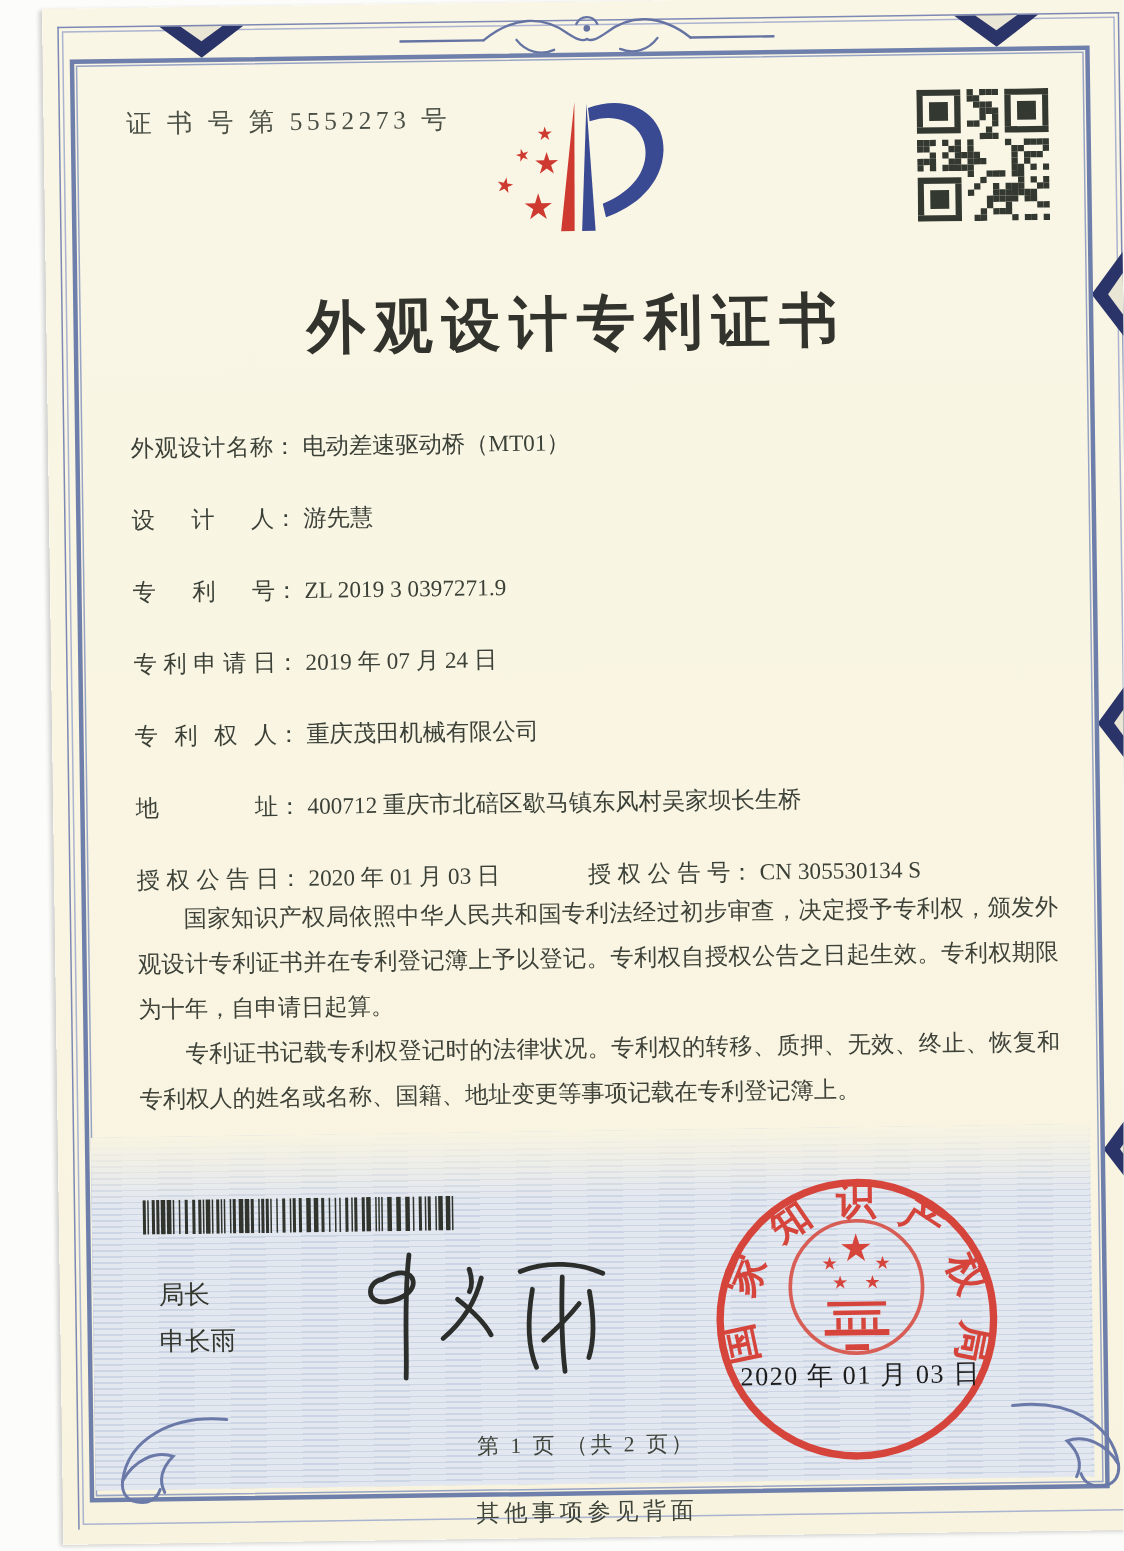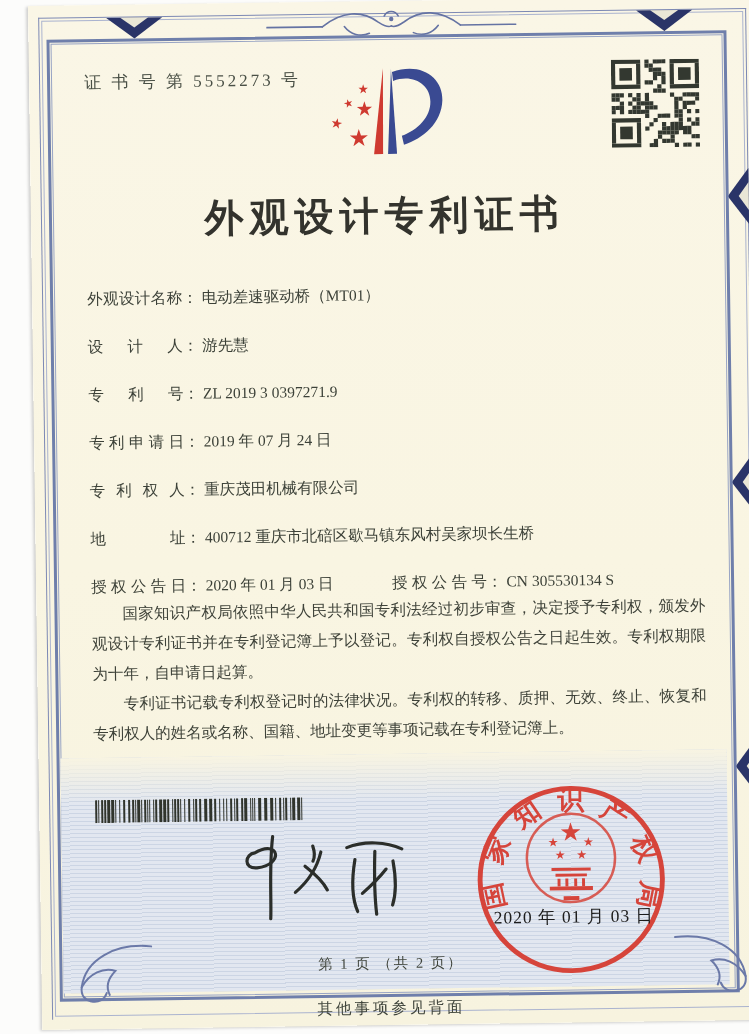--- a/index.html
+++ b/index.html
@@ -399,20 +399,24 @@
           <rect x="189" y="0" width="1" height="23"></rect>
           <rect x="191" y="0" width="2" height="23"></rect>
           <rect x="196" y="0" width="1" height="23"></rect>
           <rect x="198" y="0" width="3" height="23"></rect>
           <rect x="203" y="0" width="3" height="23"></rect>
           <rect x="207" y="0" width="1" height="23"></rect>
         </g>
       </svg>
   </div>
 
+  <div class="signatory">
+    <div>局长</div>
+    <div>申长雨</div>
+  </div>
 
   <svg class="sig-svg" width="185" height="100" viewBox="0 0 185 100">
     <g stroke="#2b2e2a" stroke-width="3.2" fill="none" stroke-linecap="round">
       <path d="M38,14 C34,45 36,75 35,96"></path>
       <path d="M20,30 C44,16 50,42 22,45 C8,46 10,31 20,30"></path>
       <path d="M86,30 C82,46 72,60 60,70"></path>
       <path d="M70,44 C80,52 88,60 92,68"></path>
       <path d="M78,24 C80,30 80,35 78,39"></path>
       <path d="M112,26 C130,19 152,21 167,28"></path>
       <path d="M120,38 C116,60 117,78 122,90"></path>

